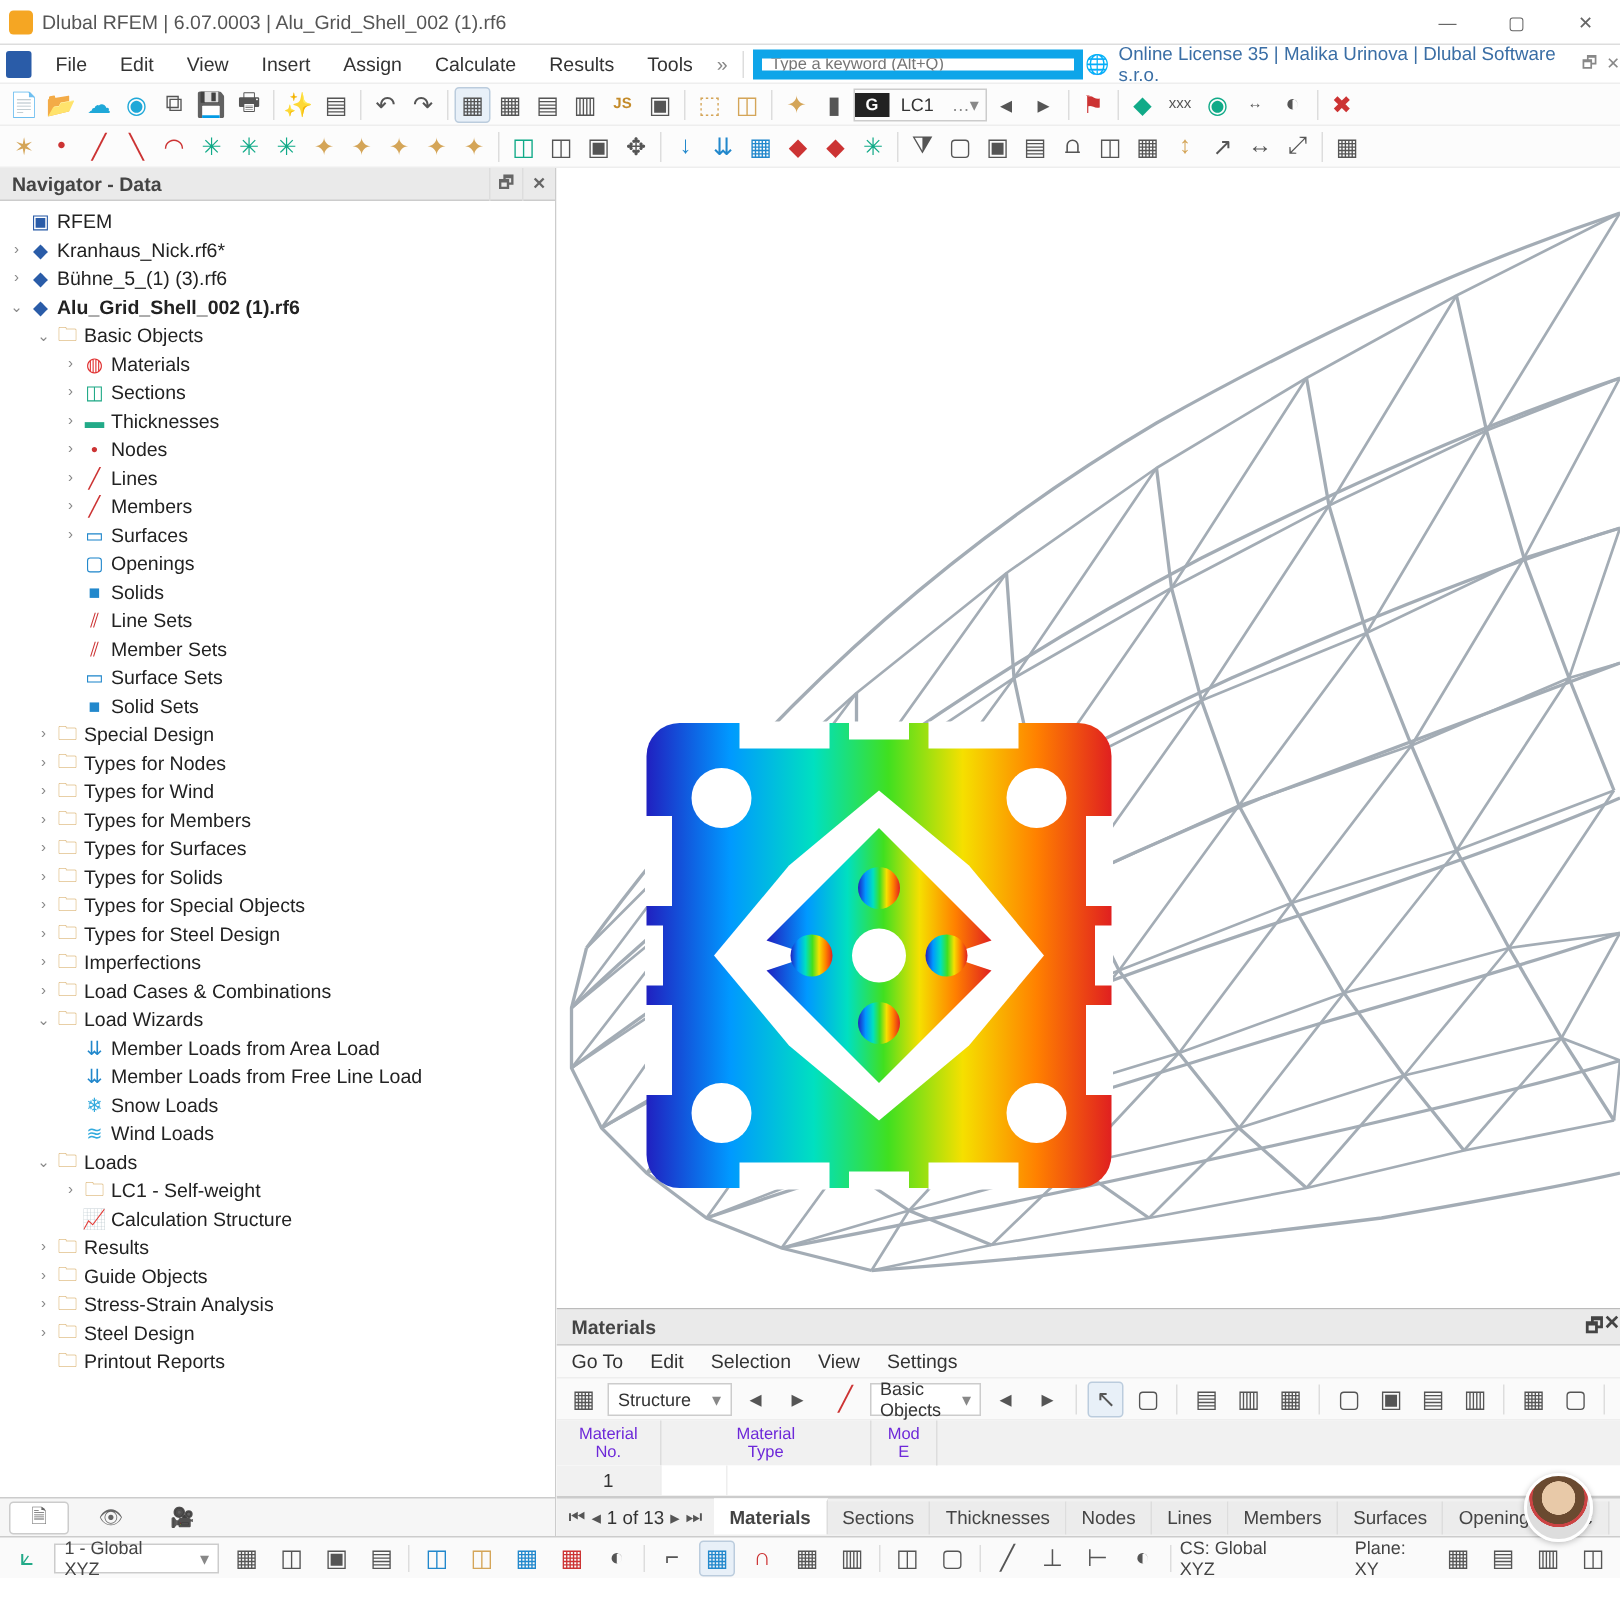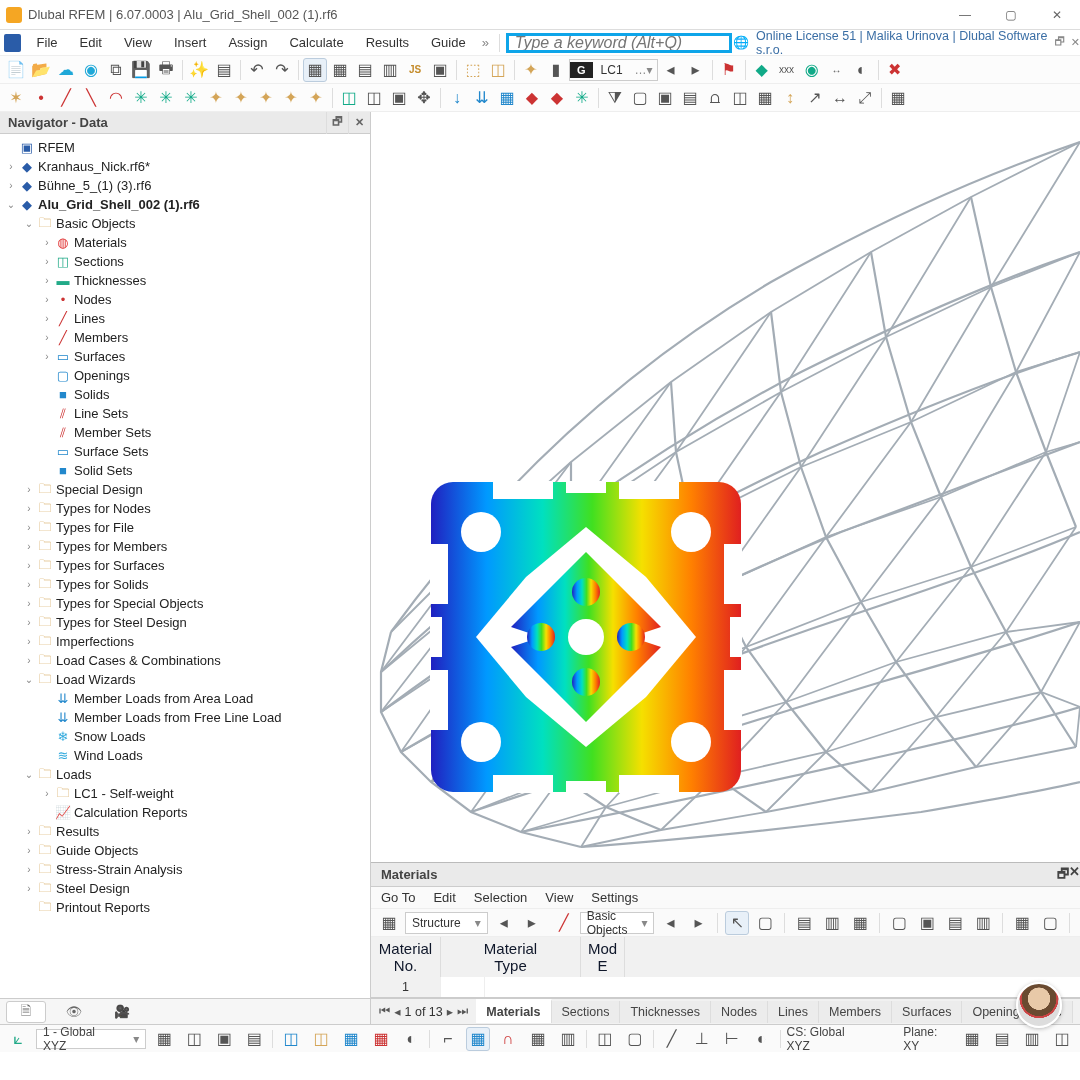--- a/index.html
+++ b/index.html
@@ -6,21 +6,21 @@
 *{box-sizing:border-box}
 .titlebar{height:30px;background:#fff;display:flex;align-items:center;border-bottom:1px solid #ddd}
 .titlebar .appicon{width:16px;height:16px;margin:0 6px;background:#f5a623;border-radius:3px}
 .titlebar .title{flex:none;color:#555;font-size:13px}
 .titlebar .spacer{flex:1}
 .winbtn{width:46px;height:30px;display:flex;align-items:center;justify-content:center;color:#666;font-size:12px}
 .menubar{height:26px;background:#fff;display:flex;align-items:center;border-bottom:1px solid #eee;padding-left:4px;gap:2px}
 .menubar .mlogo{width:18px;height:18px;background:#2a5ca8;margin-right:4px;border-radius:2px}
 .menubar .mitem{padding:3px 10px;color:#333;border-radius:3px}
 .menubar .overflow{color:#888;padding:0 4px}
-.menubar input.search{border:3px solid #0ea5e9;color:#888;font-style:italic;padding:2px 6px;width:230px;height:20px;font-size:16px}
+.menubar input.search{border:6px solid #0ea5e9;color:#888;padding:2px 6px;width:230px;height:20px;font-size:11px}
 .menubar .right{margin-left:auto;display:flex;align-items:center;gap:6px}
 .menubar .info{color:#3a6ea5;font-size:12.5px}
 .toolrow{height:28px;background:#fcfcfc;border-bottom:1px solid #eee;display:flex;align-items:center;padding:0 4px;gap:1px;overflow:hidden}
 .tbtn{width:24px;height:24px;display:flex;align-items:center;justify-content:center;border:1px solid transparent;border-radius:3px;font-size:16px;color:#555;flex:none}
 .tsep{width:1px;height:20px;background:#ddd;margin:0 3px;flex:none}
 .lcbox{display:flex;align-items:center;height:22px;border:1px solid #ccc;font-size:12px;flex:none}
 .lcbox .g{background:#222;color:#fff;padding:2px 7px;font-weight:bold;font-size:11px}
 .lcbox .lc{padding:2px 8px}
 .lcbox .dd{padding:2px 4px;color:#888}
 .body{display:flex;height:calc(1080px - 30px - 26px - 28px - 28px - 28px - 28px)}
@@ -38,21 +38,21 @@
 .viewport{flex:1;position:relative;background:#fff;overflow:hidden}
 .viewport svg{position:absolute;inset:0}
 .mat-panel{border-top:1px solid #bbb;background:#fafafa;display:flex;flex-direction:column}
 .mat-hdr{height:24px;background:#eaeaea;display:flex;align-items:center;padding-left:10px;font-weight:600;color:#444;border-bottom:1px solid #ccc}
 .mat-hdr .btns{margin-left:auto;display:flex}
 .mat-menu{height:22px;display:flex;align-items:center;gap:18px;padding-left:10px;font-size:13px;color:#333;border-bottom:1px solid #eee}
 .mat-tb{height:28px;display:flex;align-items:center;padding:0 6px;gap:4px;border-bottom:1px solid #eee}
 .mat-tb .combo{border:1px solid #ccc;height:22px;display:flex;align-items:center;padding:0 6px;font-size:12px;background:#fff}
 .mat-tb .combo .dd{margin-left:14px;color:#888}
 .mat-grid{border-bottom:1px solid #ccc}
-.mat-gh{display:flex;background:#f1f1f1;font-size:15px;color:#0f172a}
+.mat-gh{display:flex;background:#f1f1f1;font-size:11px;color:#6d28d9}
 .mat-gh .c{border-right:1px solid #ddd;padding:3px 6px;text-align:center}
 .mat-gr{display:flex;font-size:12.5px;background:#fff}
 .mat-gr .c{border-right:1px solid #eee;padding:3px 6px}
 .sw{display:inline-block;width:11px;height:11px;margin-right:5px;vertical-align:middle}
 .tabs{height:26px;display:flex;align-items:center;border-top:1px solid #ccc;background:#f1f1f1;font-size:12.5px}
 .tabs .pager{display:flex;align-items:center;gap:4px;padding:0 8px;color:#555}
 .tabs .pager .pg{color:#333}
 .tabs .tab{padding:4px 10px;border-right:1px solid #ddd;color:#444;background:#ececec}
 .tabs .tab.active{background:#fff;border-top:2px solid #fff;font-weight:600;margin-top:-1px}
 .navtabs{height:26px;display:flex;align-items:center;border-top:1px solid #ccc;background:#f6f6f6;padding-left:6px;gap:8px}
@@ -77,27 +77,27 @@
 
 <div class="menubar">
   <div class="mlogo"></div>
   <div class="mitem">File</div>
   <div class="mitem">Edit</div>
   <div class="mitem">View</div>
   <div class="mitem">Insert</div>
   <div class="mitem">Assign</div>
   <div class="mitem">Calculate</div>
   <div class="mitem">Results</div>
-  <div class="mitem">Guide</div>
+  <div class="mitem">Tools</div>
   <div class="overflow">»</div>
   <div style="width:1px;height:18px;background:#ddd;margin:0 4px"></div>
   <input class="search" placeholder="Type a keyword (Alt+Q)" style="">
   <div class="right">
     <span style="color:#5a8">🌐</span>
-    <span class="info">Online License 51 | Malika Urinova | Dlubal Software s.r.o.</span>
+    <span class="info">Online License 35 | Malika Urinova | Dlubal Software s.r.o.</span>
     <span style="color:#888;font-size:11px">🗗</span>
     <span style="color:#888;font-size:11px">✕</span>
   </div>
 </div>
 
 <div class="toolrow">
   <div class="tbtn">📄</div>
   <div class="tbtn" style="color:#d4a558">📂</div>
   <div class="tbtn" style="color:#1fa8d8">☁</div>
   <div class="tbtn" style="color:#1fa8d8">◉</div>
@@ -332,21 +332,21 @@
           <span class="icon">
             <span class="fld">🗀</span>
           </span>
           <span class="lbl">Types for Nodes</span>
         </div>
         <div class="tnode" style="padding-left: 22px;">
           <span class="exp">›</span>
           <span class="icon">
             <span class="fld">🗀</span>
           </span>
-          <span class="lbl">Types for File</span>
+          <span class="lbl">Types for Wind</span>
         </div>
         <div class="tnode" style="padding-left: 22px;">
           <span class="exp">›</span>
           <span class="icon">
             <span class="fld">🗀</span>
           </span>
           <span class="lbl">Types for Members</span>
         </div>
         <div class="tnode" style="padding-left: 22px;">
           <span class="exp">›</span>
@@ -437,21 +437,21 @@
           <span class="icon">
             <span class="fld">🗀</span>
           </span>
           <span class="lbl">LC1 - Self-weight</span>
         </div>
         <div class="tnode" style="padding-left: 40px;">
           <span class="exp"></span>
           <span class="icon">
             <span style="color:#28c">📈</span>
           </span>
-          <span class="lbl">Calculation Reports</span>
+          <span class="lbl">Calculation Structure</span>
         </div>
         <div class="tnode" style="padding-left: 22px;">
           <span class="exp">›</span>
           <span class="icon">
             <span class="fld">🗀</span>
           </span>
           <span class="lbl">Results</span>
         </div>
         <div class="tnode" style="padding-left: 22px;">
           <span class="exp">›</span>

